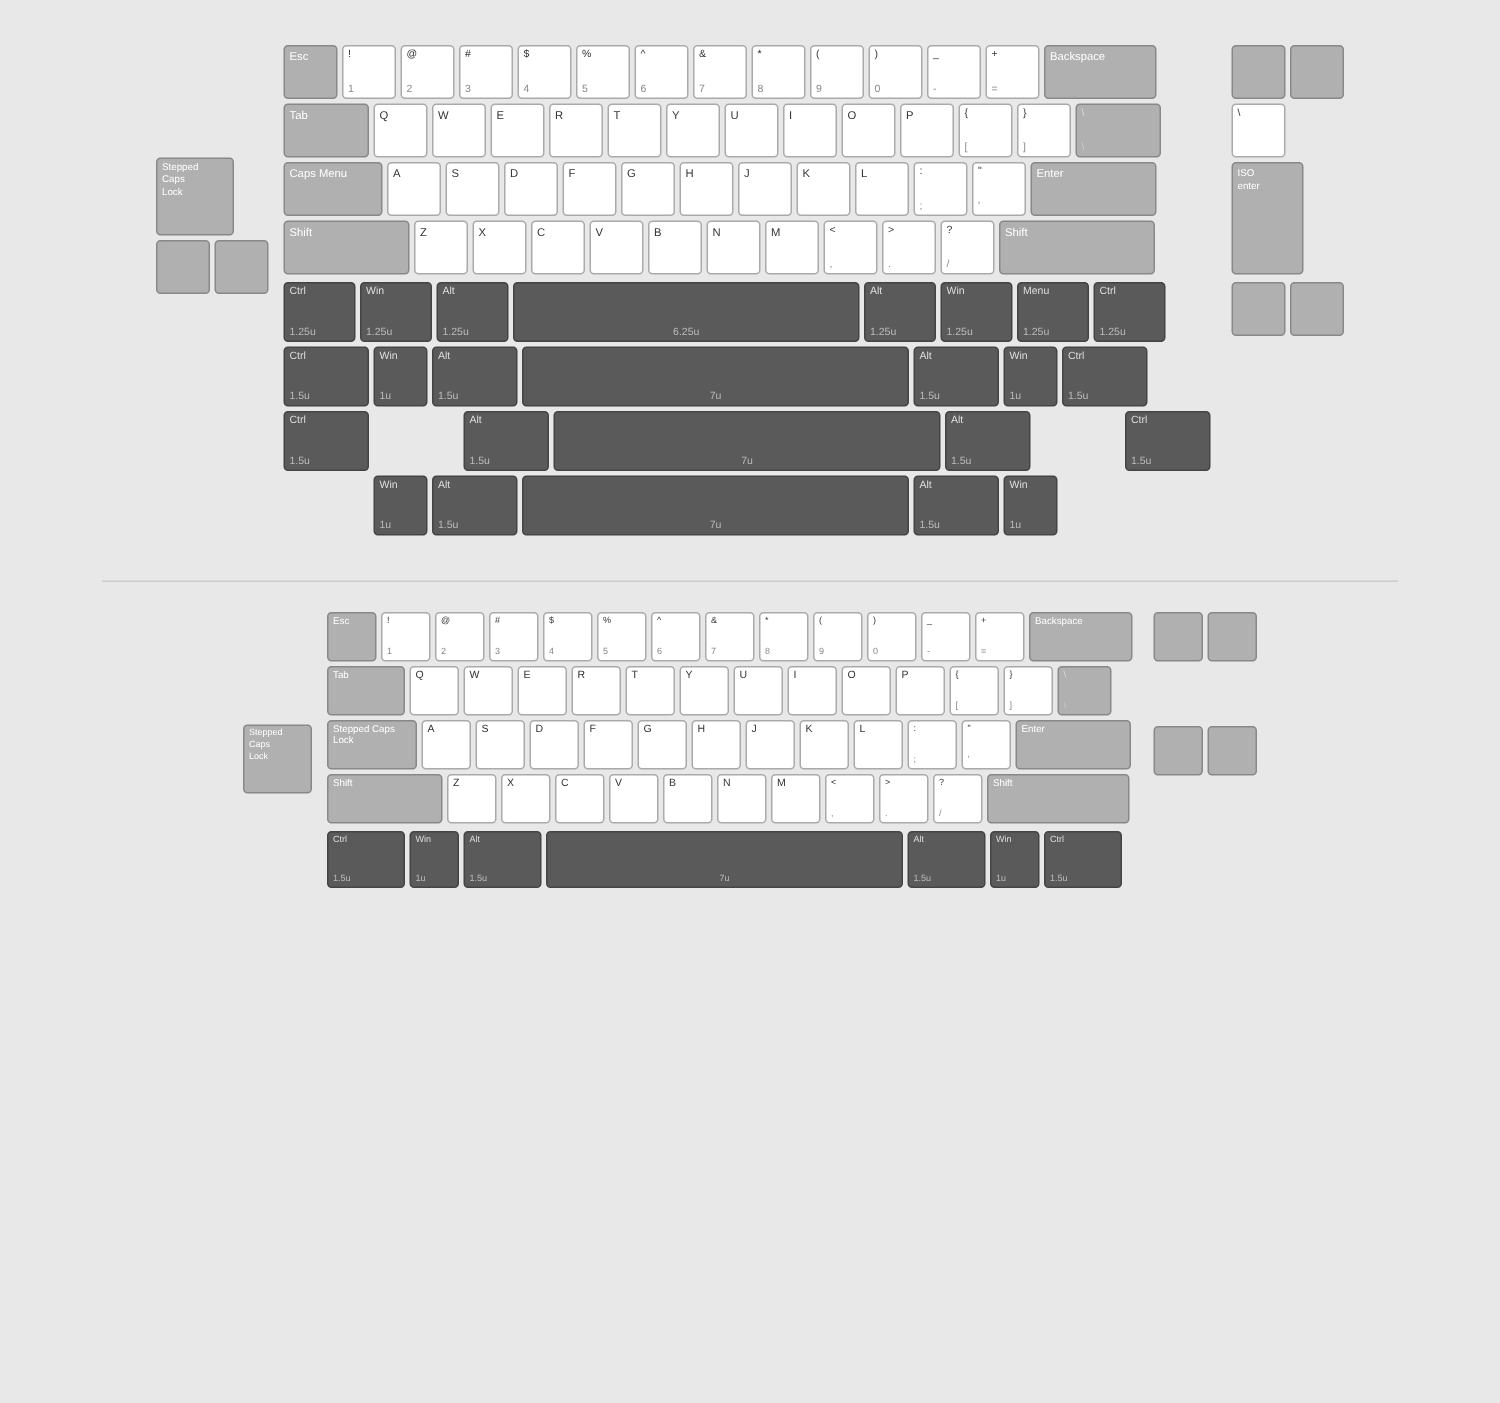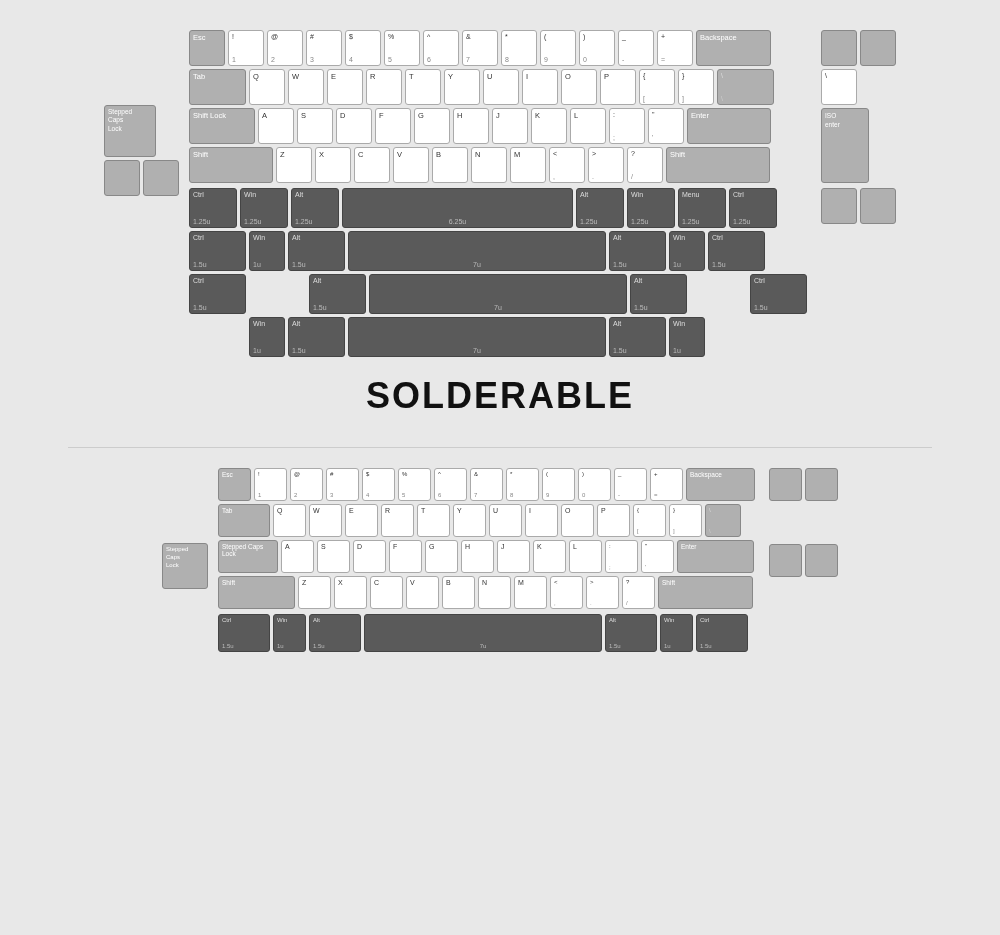--- a/index.html
+++ b/index.html
@@ -164,21 +164,21 @@
           <span style="font-size:7px;color:#888;">]</span>
         </div>
         <div style="width:57px;height:36px;background:#b0b0b0;border:1px solid #888;border-radius:3px;padding:2px 3px;display:flex;flex-direction:column;justify-content:space-between;">
           <span style="font-size:7px;color:#ddd;">\</span>
           <span style="font-size:7px;color:#ccc;">\</span>
         </div>
       </div>
 
       <div style="display:flex; flex-direction:row; gap:3px;">
         <div style="width:66px;height:36px;background:#b0b0b0;border:1px solid #888;border-radius:3px;padding:2px 3px;display:flex;align-items:flex-start;">
-          <span style="font-size:7.5px;color:#fff;">Shift Lock</span>
+          <span style="font-size:7.5px;color:#fff;">Caps Menu</span>
         </div>
         <div style="width:36px;height:36px;background:#fff;border:1px solid #aaa;border-radius:3px;padding:2px 3px;display:flex;align-items:flex-start;">
           <span style="font-size:7.5px;color:#333;">A</span>
         </div>
         <div style="width:36px;height:36px;background:#fff;border:1px solid #aaa;border-radius:3px;padding:2px 3px;display:flex;align-items:flex-start;">
           <span style="font-size:7.5px;color:#333;">S</span>
         </div>
         <div style="width:36px;height:36px;background:#fff;border:1px solid #aaa;border-radius:3px;padding:2px 3px;display:flex;align-items:flex-start;">
           <span style="font-size:7.5px;color:#333;">D</span>
         </div>
@@ -389,21 +389,20 @@
       </div>
 
       <div style="display:flex; gap:3px; margin-top:2px;">
         <div style="width:36px;height:36px;background:#b0b0b0;border:1px solid #888;border-radius:3px;"></div>
         <div style="width:36px;height:36px;background:#b0b0b0;border:1px solid #888;border-radius:3px;"></div>
       </div>
     </div>
 
   </div>
 
-  <div class="section-title">SOLDERABLE</div>
 </div>
 
 <div style="width:90%;height:1px;background:#ccc;margin:10px 0;"></div>
 
 <div class="section">
 
   <div style="display:flex; flex-direction:row; align-items:flex-start; gap:10px; margin-top:10px;">
 
     <div style="display:flex; flex-direction:column; gap:3px; margin-top:75px;">
       <div style="width:46px; height:46px; background:#b0b0b0; border:1px solid #888; border-radius:3px; padding:2px 3px; display:flex; flex-direction:column; justify-content:flex-start;">

